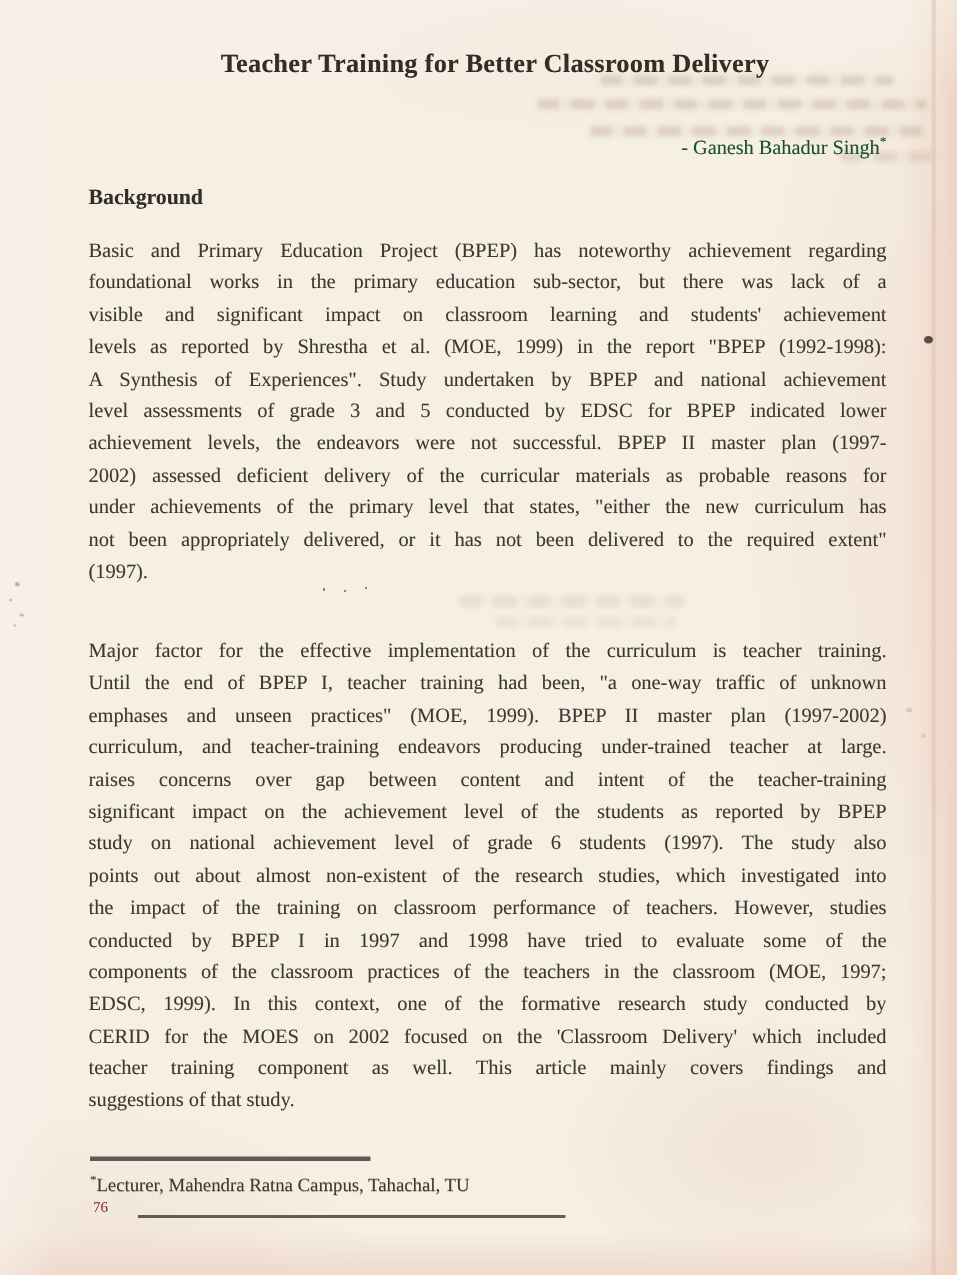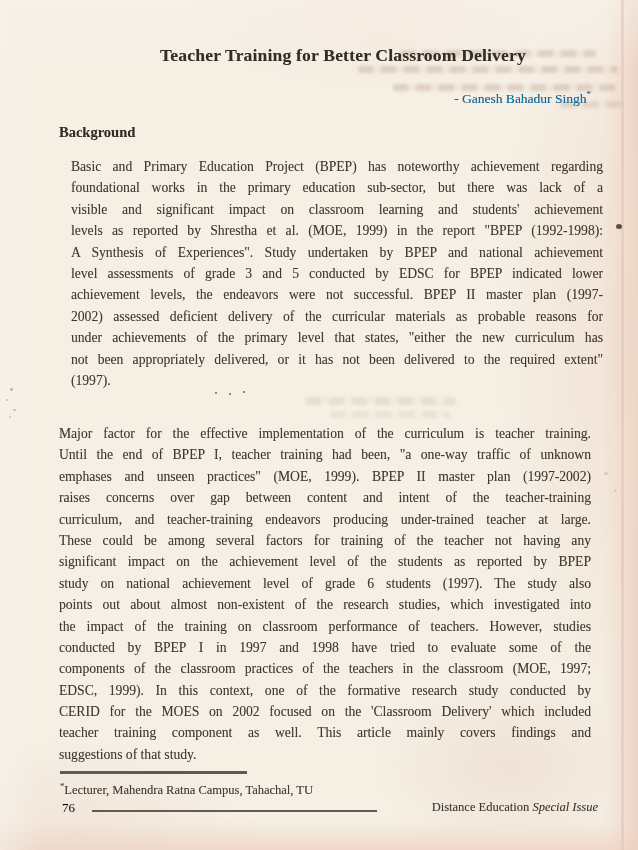--- a/index.html
+++ b/index.html
@@ -47,57 +47,57 @@
   .dot-row{position:absolute;left:212px;top:391px;width:40px;height:5px;opacity:.8;
     background:
       radial-gradient(circle 1.5px at 4px 2px,#756a5d 60%,transparent 61%),
       radial-gradient(circle 1.5px at 18px 3px,#756a5d 60%,transparent 61%),
       radial-gradient(circle 1.5px at 32px 1px,#756a5d 60%,transparent 61%);}
   .rd1{left:604px;top:472px;width:4px;height:3px;background:#bfae9f;opacity:.5;}
   .rd2{left:614px;top:489px;width:3px;height:3px;background:#bfae9f;opacity:.45;}
 
   
   .page-title{
-    position:absolute;left:59px;top:27px;width:532px;margin:18px;
+    position:absolute;left:59px;top:27px;width:532px;margin:5px;
     font-size:17.5px;font-weight:bold;text-align:center;color:#332d26;
     letter-spacing:.2px;
     text-shadow:.2px .2px .3px rgba(50,45,38,.4);
   }
   .author{
     position:absolute;top:89px;right:47px;
-    font-size:13.5px;color:#0369a1;
+    font-size:13.5px;color:#14532d;
     text-shadow:.2px .2px .3px rgba(60,52,44,.3);
   }
   .author sup{font-size:9px;}
   .section-heading{
     position:absolute;left:59px;top:124px;margin:0;
     font-size:14.5px;font-weight:bold;color:#332d26;
     text-shadow:.2px .2px .3px rgba(50,45,38,.35);
     text-align:right;
   }
   .para{
     position:absolute;left:59px;width:532px;
     font-size:13.6px;line-height:21.4px;
     text-shadow:.2px .2px .3px rgba(60,52,44,.3);
   }
-  .p1{top:156px;margin-left:12px;}
+  .p1{top:156px;}
   .p2{top:423px;}
   .tline{height:21.4px;overflow:hidden;text-align:justify;text-align-last:justify;}
   .tline.last{text-align-last:left;}
   .fn-rule{
     position:absolute;left:60px;top:771px;width:187px;height:2.5px;
     background:#47403a;opacity:.85;
   }
   .footnote{
     position:absolute;left:60px;top:781px;font-size:12.5px;color:#3e382f;
     text-shadow:.2px .2px .3px rgba(60,52,44,.3);
   }
   .footnote sup{font-size:8.5px;}
   .page-number{
-    position:absolute;left:62px;top:800px;font-size:13px;color:#000000;
+    position:absolute;left:62px;top:800px;font-size:10px;color:#7f1d1d;
   }
   .footer-rule{
     position:absolute;left:92px;top:810px;width:285px;height:2px;
     background:#4a423a;opacity:.85;
   }
   .journal{
     position:absolute;top:800px;right:40px;font-size:12.5px;color:#3e382f;
     text-shadow:.2px .2px .3px rgba(60,52,44,.3);
   }
 </style>
@@ -140,37 +140,35 @@
       <div class="tline">achievement levels, the endeavors were not successful. BPEP II master plan (1997-</div>
       <div class="tline">2002) assessed deficient delivery of the curricular materials as probable reasons for</div>
       <div class="tline">under achievements of the primary level that states, "either the new curriculum has</div>
       <div class="tline">not been appropriately delivered, or it has not been delivered to the required extent"</div>
       <div class="tline last">(1997).</div>
     </div>
   <div class="para p2">
       <div class="tline">Major factor for the effective implementation of the curriculum is teacher training.</div>
       <div class="tline">Until the end of BPEP I, teacher training had been, "a one-way traffic of unknown</div>
       <div class="tline">emphases and unseen practices" (MOE, 1999). BPEP II master plan (1997-2002)</div>
+      <div class="tline">curriculum, and teacher-training endeavors producing under-trained teacher at large.</div>
       <div class="tline">raises concerns over gap between content and intent of the teacher-training</div>
-      <div class="tline">curriculum, and teacher-training endeavors producing under-trained teacher at large.</div>
-      <div class="tline">These could be among several factors for training of the teacher not having any</div>
       <div class="tline">significant impact on the achievement level of the students as reported by BPEP</div>
       <div class="tline">study on national achievement level of grade 6 students (1997). The study also</div>
       <div class="tline">points out about almost non-existent of the research studies, which investigated into</div>
       <div class="tline">the impact of the training on classroom performance of teachers. However, studies</div>
       <div class="tline">conducted by BPEP I in 1997 and 1998 have tried to evaluate some of the</div>
       <div class="tline">components of the classroom practices of the teachers in the classroom (MOE, 1997;</div>
       <div class="tline">EDSC, 1999). In this context, one of the formative research study conducted by</div>
       <div class="tline">CERID for the MOES on 2002 focused on the 'Classroom Delivery' which included</div>
       <div class="tline">teacher training component as well. This article mainly covers findings and</div>
       <div class="tline last">suggestions of that study.</div>
     </div>
 
   <div class="fn-rule"></div>
 
   <div class="footnote"><sup>*</sup><span>Lecturer, Mahendra Ratna Campus, Tahachal, TU</span></div>
 
   <div class="page-number">76</div>
   <div class="footer-rule"></div>
 
-  <div class="journal"><span>Distance Education</span>&nbsp;<i>Special Issue</i></div>
 
 </div>
 
 </body></html>

